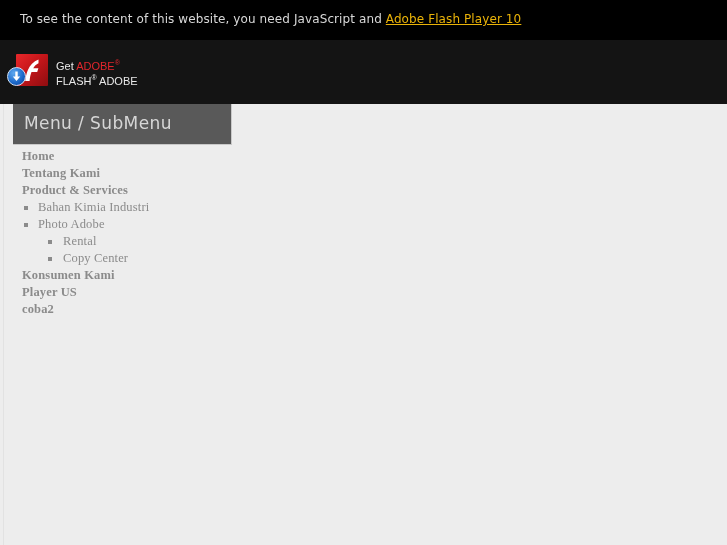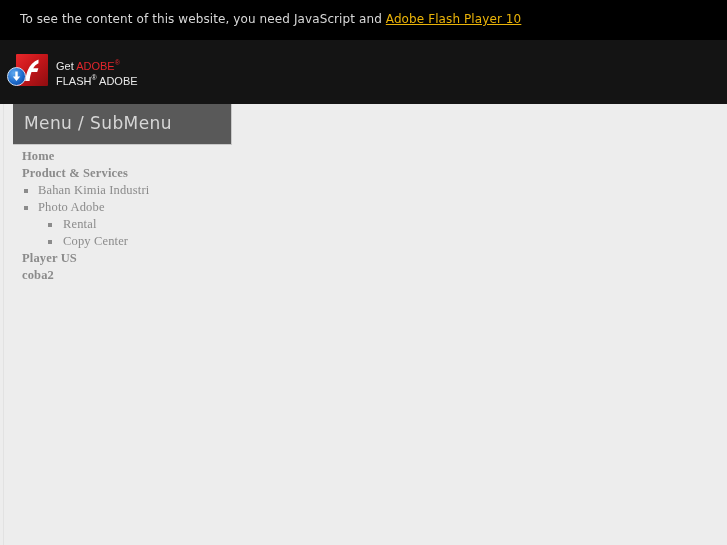--- a/index.html
+++ b/index.html
@@ -219,38 +219,44 @@
 
   <div class="menu-header">
     <div class="menu-header-title">Menu / SubMenu</div>
   </div>
 
   <div class="menu-list">
       <div class="menu-item lvl1">
         <span class="label">Home</span>
       </div>
       <div class="menu-item lvl1">
+        <span class="label">Tentang Kami</span>
+      </div>
+      <div class="menu-item lvl1">
         <span class="label">Product &amp; Services</span>
       </div>
       <div class="menu-item lvl2">
         <span class="bullet"></span>
         <span class="label">Bahan Kimia Industri</span>
       </div>
       <div class="menu-item lvl2">
         <span class="bullet"></span>
         <span class="label">Photo Adobe</span>
       </div>
       <div class="menu-item lvl3">
         <span class="bullet"></span>
         <span class="label">Rental</span>
       </div>
       <div class="menu-item lvl3">
         <span class="bullet"></span>
         <span class="label">Copy Center</span>
       </div>
       <div class="menu-item lvl1">
+        <span class="label">Konsumen Kami</span>
+      </div>
+      <div class="menu-item lvl1">
         <span class="label">Player US</span>
       </div>
       <div class="menu-item lvl1">
         <span class="label">coba2</span>
       </div>
     </div>
 </div>
 
 </body></html>

